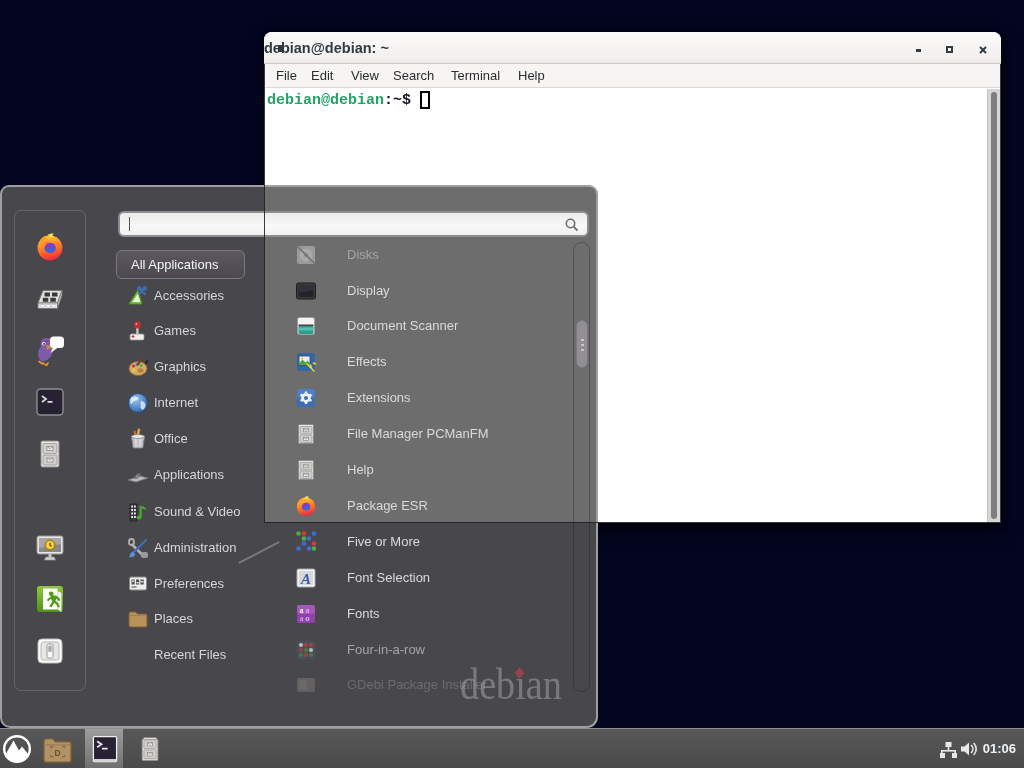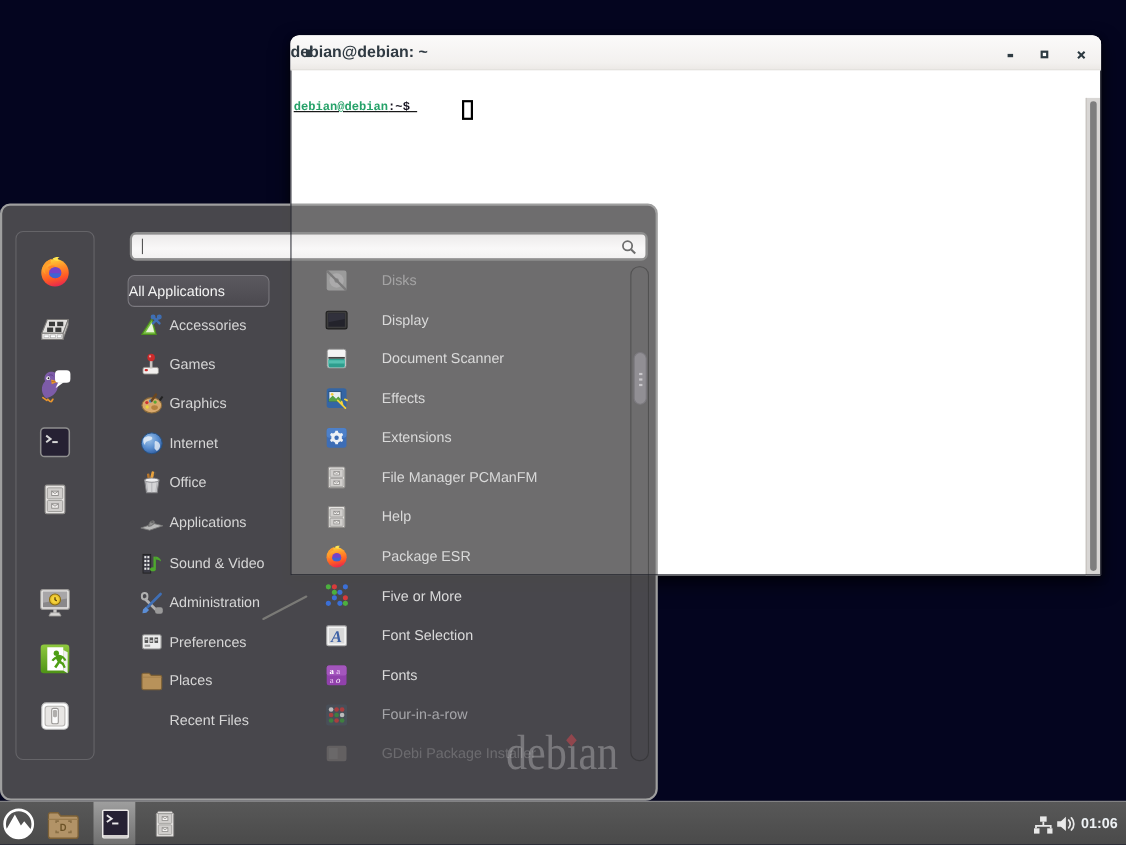--- a/index.html
+++ b/index.html
@@ -22,21 +22,21 @@
               background:linear-gradient(#fbfafa 0%, #f3f1ef 80%, #ece9e6 100%);
               border-bottom:1px solid #cfcbc7; }
   #titlebar .ticon { position:absolute; left:14px; top:10px; width:7px; height:10px; }
   #title { position:absolute; left:0; right:0; top:0; height:32px; line-height:32px;
            text-align:left; font-size:14.5px; font-weight:bold; color:#303a42; }
   #menubar { position:absolute; left:1px; top:32px; right:1px; height:24px;
              background:#f6f5f3; border-bottom:1px solid #dcd8d4; font-size:13px; color:#2d2d2d; }
   #menubar span { position:absolute; top:4px; }
   #tcontent { position:absolute; left:1px; top:57px; right:1px; bottom:0; background:#fff; }
   #prompt { position:absolute; left:2px; top:3px; font-family:"Liberation Mono", monospace;
-            font-size:11px; font-weight:bold; letter-spacing:0; white-space:pre;text-decoration:underline; }
+            font-size:15px; font-weight:bold; letter-spacing:0; white-space:pre; }
   #prompt .g { color:#26a269; }
   #prompt .k { color:#171421; }
   #cursor { position:absolute; left:155px; top:2px; width:10px; height:18px; border:2px solid #000; background:#fff; }
   #tscroll { position:absolute; right:0; top:0; bottom:0; width:13px; background:#d8d6d4; border-left:1px solid #c6c2be; }
   #tthumb { position:absolute; left:3px; right:3px; top:3px; bottom:4px; background:#7e7e7e; border-radius:4px; }
 
   
   #menu { position:absolute; left:0px; top:185px; width:598px; height:543px;
           background:rgba(85,84,85,0.85);
           border:2px solid #9f9f9f; border-left:2px solid #9f9f9f;
@@ -44,21 +44,21 @@
   #sidebar { position:absolute; left:12px; top:23px; width:72px; height:481px;
              border:1px solid rgba(255,255,255,0.16); border-radius:7px; }
   .sicon { position:absolute; left:50%; transform:translateX(-50%); width:32px; height:32px; }
   #searchbox { position:absolute; left:116px; top:24px; width:471px; height:26px;
                border-radius:6px; background:linear-gradient(#eceaea 0%, #f9f8f8 60%, #f2f1f1 100%);
                border:2px solid #8e8e8e; }
   #searchbox .tcur { position:absolute; left:9px; top:4px; width:1px; height:14px; background:#555; }
   #searchbox svg { position:absolute; right:7px; top:4px; }
   #allapps { position:absolute; left:114px; top:63px; width:129px; height:29px;
              background:linear-gradient(#5b595f, #4b494f); border:1px solid #7b797f;
-             border-radius:6px; color:#f4f4f4; font-size:13px; line-height:28px; }
+             border-radius:6px; color:#f4f4f4; font-size:13px; line-height:28px; padding-left:14px; }
   .cat { position:absolute; left:121px; height:24px; font-size:13px; color:#d6d6d6; line-height:24px; }
   .cat svg, .cat .ci { position:absolute; left:3px; top:0; width:24px; height:24px; }
   .cat .lbl { position:absolute; left:31px; top:0; white-space:nowrap; }
   .app { position:absolute; left:292px; height:24px; font-size:13px; color:#dadada; line-height:24px; }
   .app svg, .app .ai { position:absolute; left:0px; top:0; width:24px; height:24px; }
   .app .lbl { position:absolute; left:29px; top:0; white-space:nowrap;margin-left:24px; }
   #appsb { position:absolute; left:571px; top:55px; width:17px; height:450px;
            border:1px solid rgba(30,30,30,0.35); border-radius:8px; }
   #appthumb { position:absolute; left:574px; top:133px; width:12px; height:48px; background:#918f94;
               border-radius:6px; border:1px solid #7c7a7f; }
@@ -88,20 +88,28 @@
         </svg>
       <div id="title">debian@debian: ~</div>
       <div style="position:absolute;left:652px;top:17px;width:5px;height:3px;background:#2e3b42"></div>
       <div style="position:absolute;left:682px;top:14px;width:7px;height:7px;background:#2e3b42"></div>
       <div style="position:absolute;left:684px;top:16px;width:3px;height:3px;background:#fff"></div>
       <svg style="position:absolute;left:715px;top:14px" width="8" height="8" viewBox="0 0 8 8">
           <path d="M1 1 L7 7 M7 1 L1 7" stroke="#2e3b42" stroke-width="1.9"></path>
         </svg>
     </div>
     <div style="position:absolute;left:0;top:32px;right:0;bottom:0;border:1px solid rgba(22,24,34,0.85);border-top:none;pointer-events:none;z-index:5"></div>
+    <div id="menubar">
+      <span style="left:11px">File</span>
+      <span style="left:46px">Edit</span>
+      <span style="left:86px">View</span>
+      <span style="left:128px">Search</span>
+      <span style="left:186px">Terminal</span>
+      <span style="left:253px">Help</span>
+    </div>
     <div id="tcontent">
       <div id="prompt"><span class="g">debian@debian</span><span class="k">:~$ </span></div>
       <div id="cursor"></div>
       <div id="tscroll">
           <div id="tthumb"></div>
         </div>
     </div>
   </div>
 
   <div id="menu">

